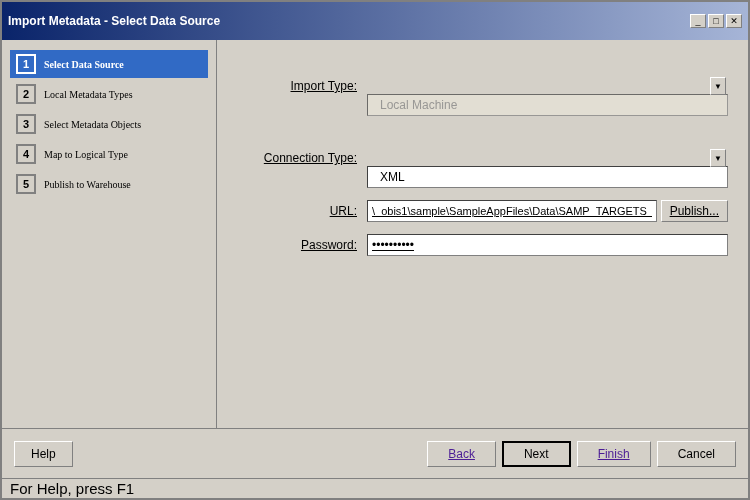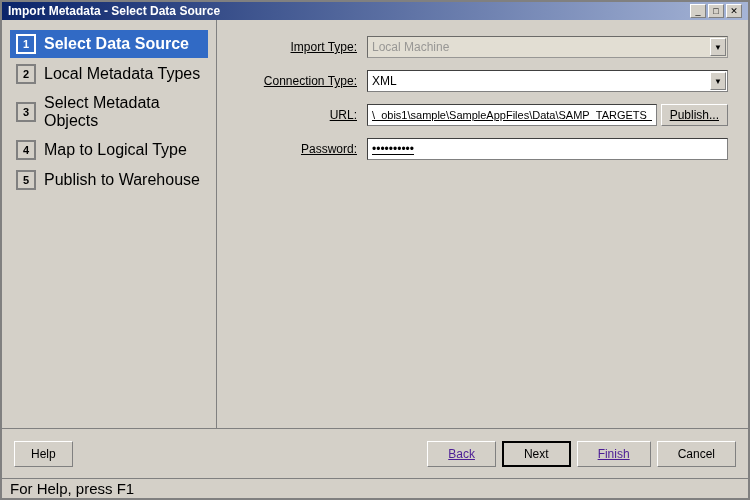--- a/index.html
+++ b/index.html
@@ -19,21 +19,21 @@
       display: flex;
       flex-direction: column;
     }
     .title-bar {
       background: linear-gradient(to right, #0a246a, #a6b5d7);
       color: white;
       padding: 3px 6px;
       display: flex;
       align-items: center;
       justify-content: space-between;
-      height: 18px;
+      height: 38px;
       flex-shrink: 0;
     }
     .title-bar-text {
       font-size: 12px;
       font-weight: bold;
       color: white;
     }
     .title-bar-buttons {
       display: flex;
       gap: 2px;
@@ -88,22 +88,23 @@
       background: #d4d0c8;
       flex-shrink: 0;
       color: #000;
     }
     .sidebar-item.active .step-number {
       background: #316ac5;
       border-color: #fff;
       color: #fff;
     }
     .step-label {
-      font-size: 16px;
-      color: #000;
+      font-size: 10px;
+      color: #000;
+      font-family: Liberation Serif, serif;
     }
     .sidebar-item.active .step-label {
       color: #fff;
       font-weight: bold;
     }
     .main-panel {
       flex: 1;
       padding: 16px 20px;
       background: #d4d0c8;
       text-decoration: underline;
@@ -145,24 +146,25 @@
       flex: 1;
       position: relative;
     }
     .select-wrapper select {
       width: 100%;
       height: 22px;
       background: white;
       border: 1px solid #808080;
       border-top-color: #404040;
       border-left-color: #404040;
-      padding: 2px 20px 2px 4px;
+      padding: 2px 20px 2px 12px;
       font-size: 12px;
       font-family: 'Tahoma', 'Arial', sans-serif;
       appearance: none;
+      margin-top: 38px;
       -webkit-appearance: none;
     }
     .select-wrapper.disabled select {
       background: #e8e4d8;
       color: #808080;
     }
     .select-arrow {
       position: absolute;
       right: 2px;
       top: 50%;

